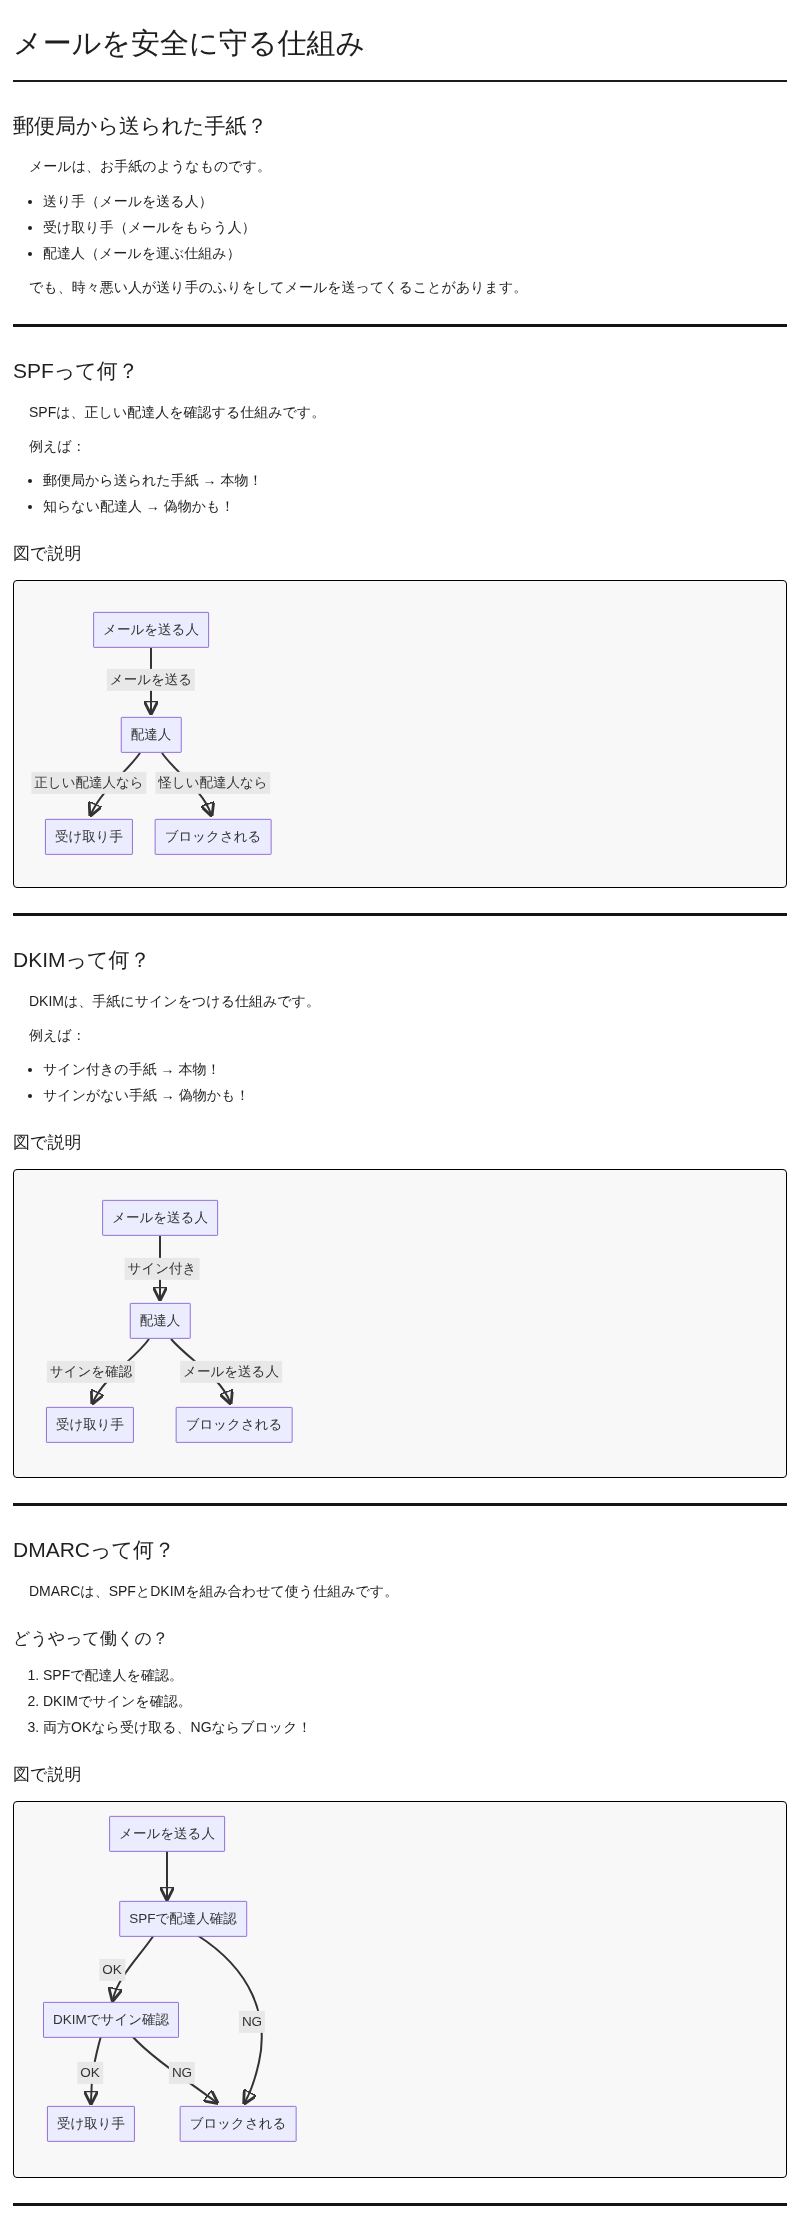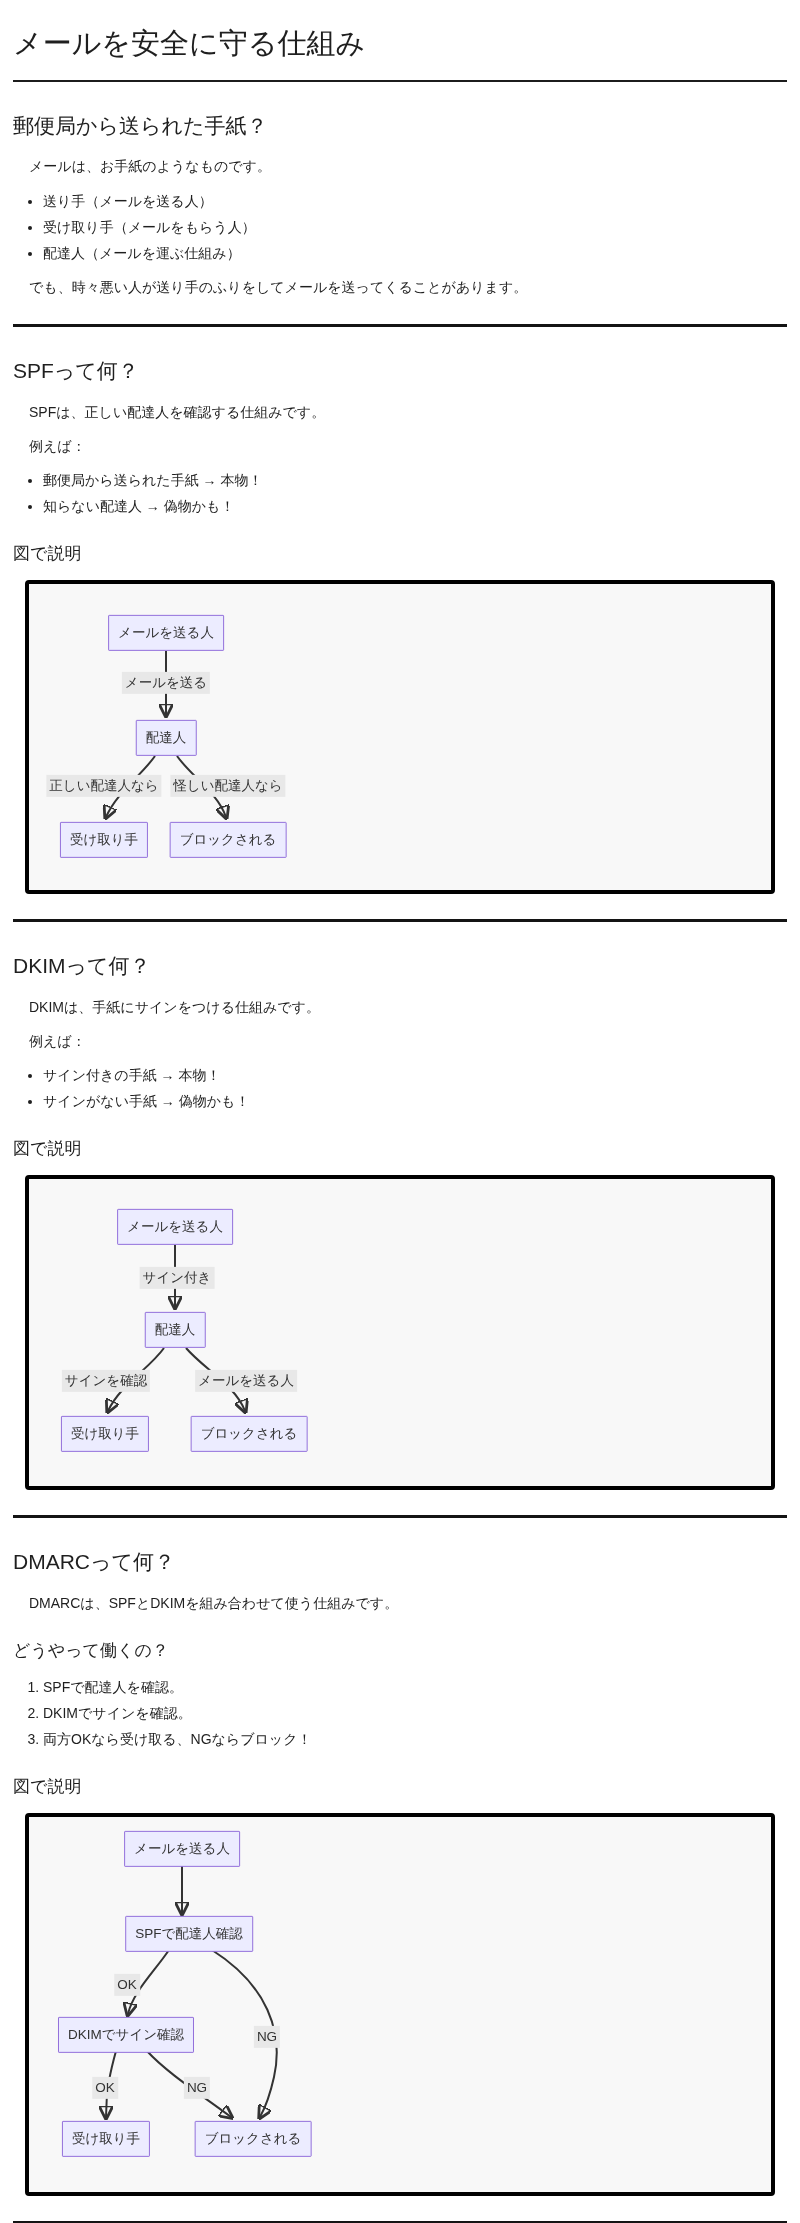--- a/index.html
+++ b/index.html
@@ -10,22 +10,22 @@
   h1 { font-size:29px; font-weight:400; margin:10px 0 14px; padding-bottom:12px;
        border-bottom:2px solid #1c1c1c; }
   h2 { font-size:21px; font-weight:400; margin:27px 0 12px; }
   h3 { font-size:17px; font-weight:400; margin:22px 0 10px; }
   p  { margin:11px 16px; }
   ul, ol { margin:11px 0; padding-left:30px; }
   li { margin:3px 0; }
   b  { font-weight:400; }
   hr { border:none; border-top:3px solid #141414; margin:25px 0; }
 
-  .diagram { position:relative; background:#f8f8f8; border:4px solid #000000;
-             border-radius:4px; margin:12px 12px; overflow:hidden; }
+  .diagram { position:relative; background:#f8f8f8; border:1px solid #000000;
+             border-radius:4px; margin:12px 0; overflow:hidden; }
   .d1 { height:306px; } .d2 { height:307px; } .d3 { height:375px; }
   .edges { position:absolute; left:0; top:0; width:100%; height:100%; }
   .edges path { stroke:#333333; stroke-width:2; fill:none; }
   .node { position:absolute; transform:translate(-50%,-50%); background:#ECECFF;
           border:1px solid #9370DB; padding:6px 9px; font-size:13.5px; color:#333333;
           white-space:nowrap; border-radius:1px; }
   .elabel { position:absolute; transform:translate(-50%,-50%); background:#e8e8e8;
             padding:0 3px; font-size:13.5px; color:#333333; white-space:nowrap; }
 </style>
 </head>
@@ -125,21 +125,21 @@
           <path d="M0,0 L10,5 L0,10 z" fill="#333333" stroke="none"></path>
         </marker>
       </defs>
       <path d="M153,48 L153,96" marker-end="url(#ar3)"></path>
       <path d="M140,133 C125,155 104,175 99,197" marker-end="url(#ar3)"></path>
       <path d="M183,133 C238,168 255,215 245,260 C241,278 236,291 231,300" marker-end="url(#ar3)"></path>
       <path d="M87,234 C82,252 77,272 77,300" marker-end="url(#ar3)"></path>
       <path d="M118,234 C138,256 174,279 202,300" marker-end="url(#ar3)"></path>
     </svg>
     <div class="node" style="left:153px;top:32px">メールを送る人</div>
-    <div class="node" style="left:160px;top:117px">SPFで配達人確認</div>
+    <div class="node" style="left:169px;top:117px">SPFで配達人確認</div>
     <div class="elabel" style="left:98px;top:168px">OK</div>
     <div class="elabel" style="left:238px;top:220px">NG</div>
     <div class="node" style="left:97px;top:218px">DKIMでサイン確認</div>
     <div class="elabel" style="left:76px;top:271px">OK</div>
     <div class="elabel" style="left:168px;top:271px">NG</div>
     <div class="node" style="left:77px;top:322px">受け取り手</div>
     <div class="node" style="left:224px;top:322px">ブロックされる</div>
   </div>
 
   <hr>

